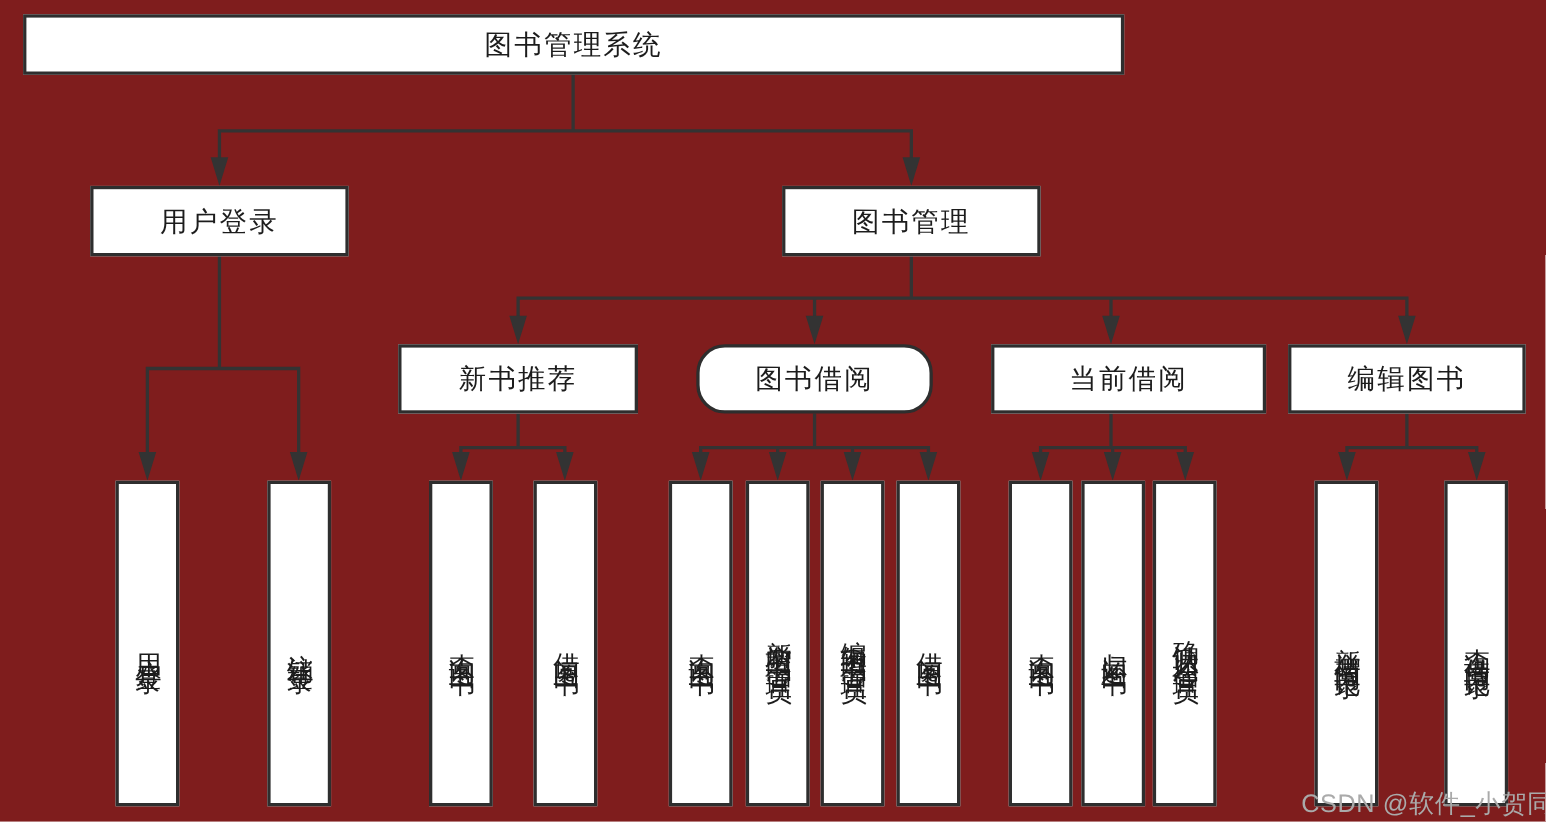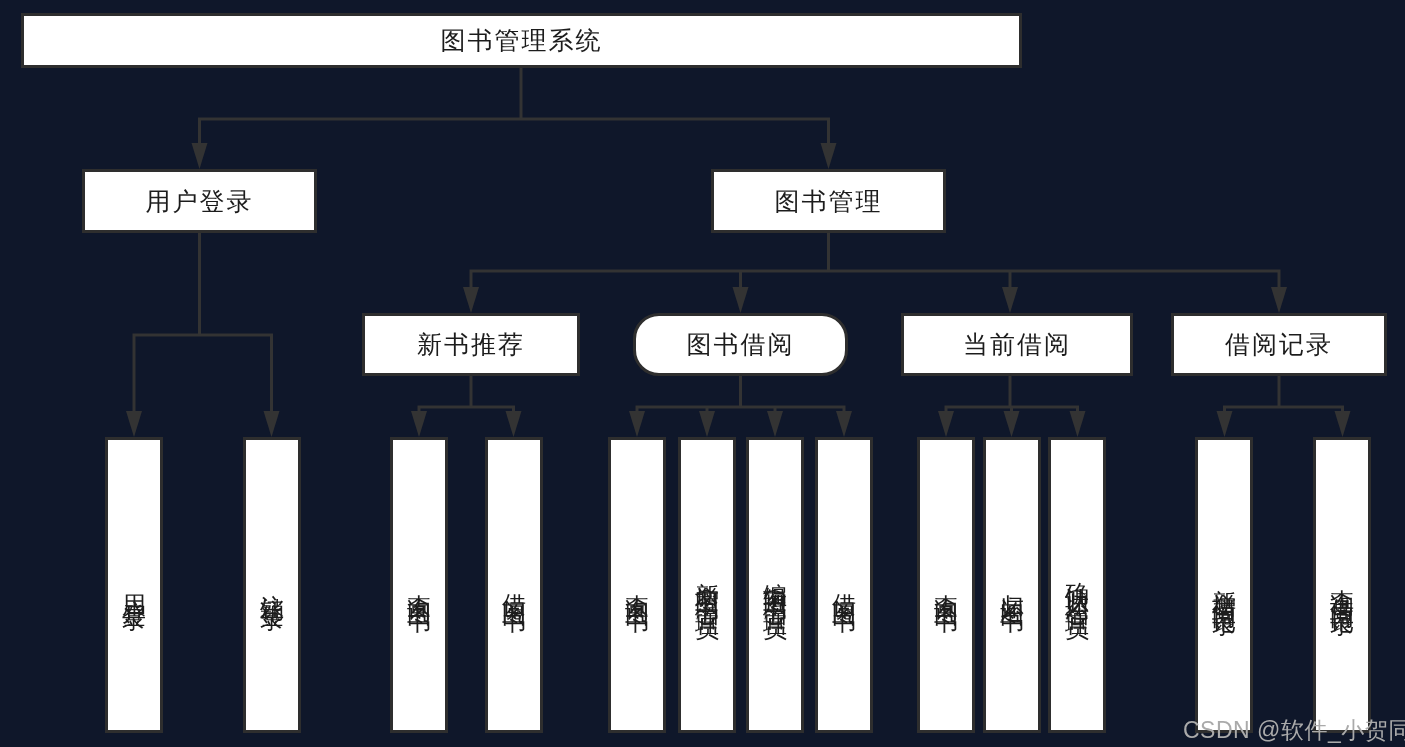--- a/index.html
+++ b/index.html
@@ -5,21 +5,21 @@
   html, body {
     margin: 0;
     padding: 0;
     background: #ffffff;
     font-family: "Liberation Sans", "DejaVu Sans", sans-serif;
   }
   .stage {
     position: relative;
     width: 1405px;
     height: 747px;
-    background: #0f172a;
+    background: #7f1d1d;
     overflow: hidden;
   }
   .wires {
     position: absolute;
     left: 0;
     top: 0;
     width: 1405px;
     height: 747px;
   }
   .box {
@@ -107,22 +107,22 @@
     </g>
   </svg>
 
   <div class="box hbox root">图书管理系统</div>
 
   <div class="box hbox lvl2" style="left:82px;">用户登录</div>
   <div class="box hbox lvl3" style="left:362px;width:218px;">新书推荐</div>
 
   <div class="box hbox lvl2" style="left:711px;">图书管理</div>
   <div class="box hbox lvl3" style="left:633px;width:215px;border-radius:26px;">图书借阅</div>
-  <div class="box hbox lvl3" style="left:901px;width:232px;">当前借阅</div>
-  <div class="box hbox lvl3" style="left:1171px;width:216px;">借阅记录</div>
+  <div class="box hbox lvl3" style="left:901px;width:250px;">当前借阅</div>
+  <div class="box hbox lvl3" style="left:1171px;width:216px;">编辑图书</div>
 
   <div class="box vbox" style="left:105px;">用户登录</div>
   <div class="box vbox" style="left:243px;">注销登录</div>
 
   <div class="box vbox" style="left:390px;">查询图书</div>
   <div class="box vbox" style="left:485px;">借阅图书</div>
 
   <div class="box vbox" style="left:608px;">查询图书</div>
   <div class="box vbox" style="left:678px;">新增图书（管理员）</div>
   <div class="box vbox" style="left:746px;">编辑图书（管理员）</div>

